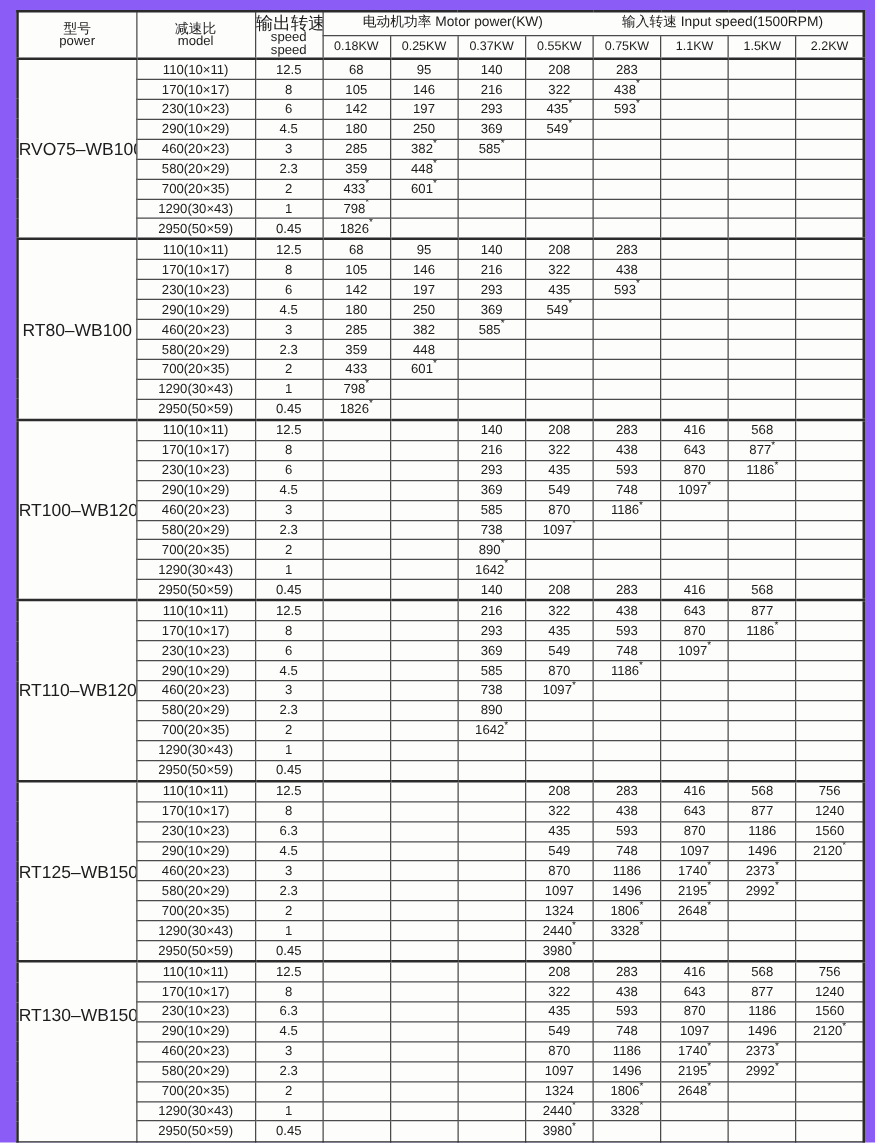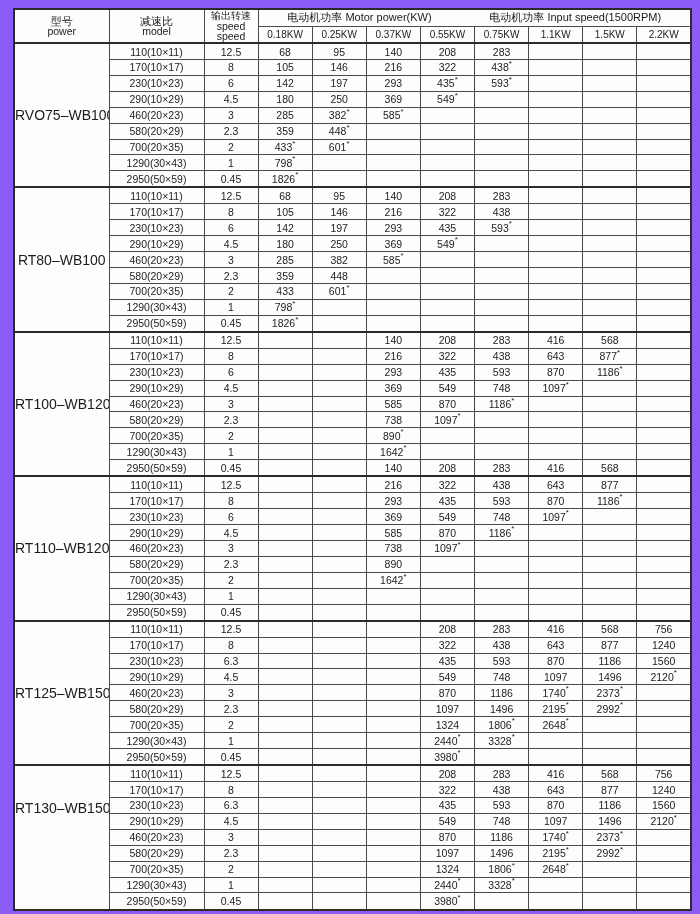--- a/index.html
+++ b/index.html
@@ -82,28 +82,28 @@
       <tr>
         <th rowspan="2">
           <div class="cn">型号</div>
           <div class="tight">power</div>
         </th>
         <th rowspan="2">
           <div class="cn">减速比</div>
           <div class="tight">model</div>
         </th>
         <th rowspan="2">
-          <div class="cn" style="font-size:10px;">输出转速</div>
+          <div class="cn" style="font-size:14px;">输出转速</div>
           <div class="tight">speed</div>
           <div class="tight">speed</div>
         </th>
         <th colspan="8" class="power-head">
           <div class="power-wrap">
             <span>电动机功率 Motor power(KW)</span>
-            <span>电动机功率 Input speed(1500RPM)</span>
+            <span>输入转速 Input speed(1500RPM)</span>
           </div>
         </th>
       </tr>
       <tr>
         <th class="kw">0.18KW</th>
         <th class="kw">0.25KW</th>
         <th class="kw">0.37KW</th>
         <th class="kw">0.55KW</th>
         <th class="kw">0.75KW</th>
         <th class="kw">1.1KW</th>

